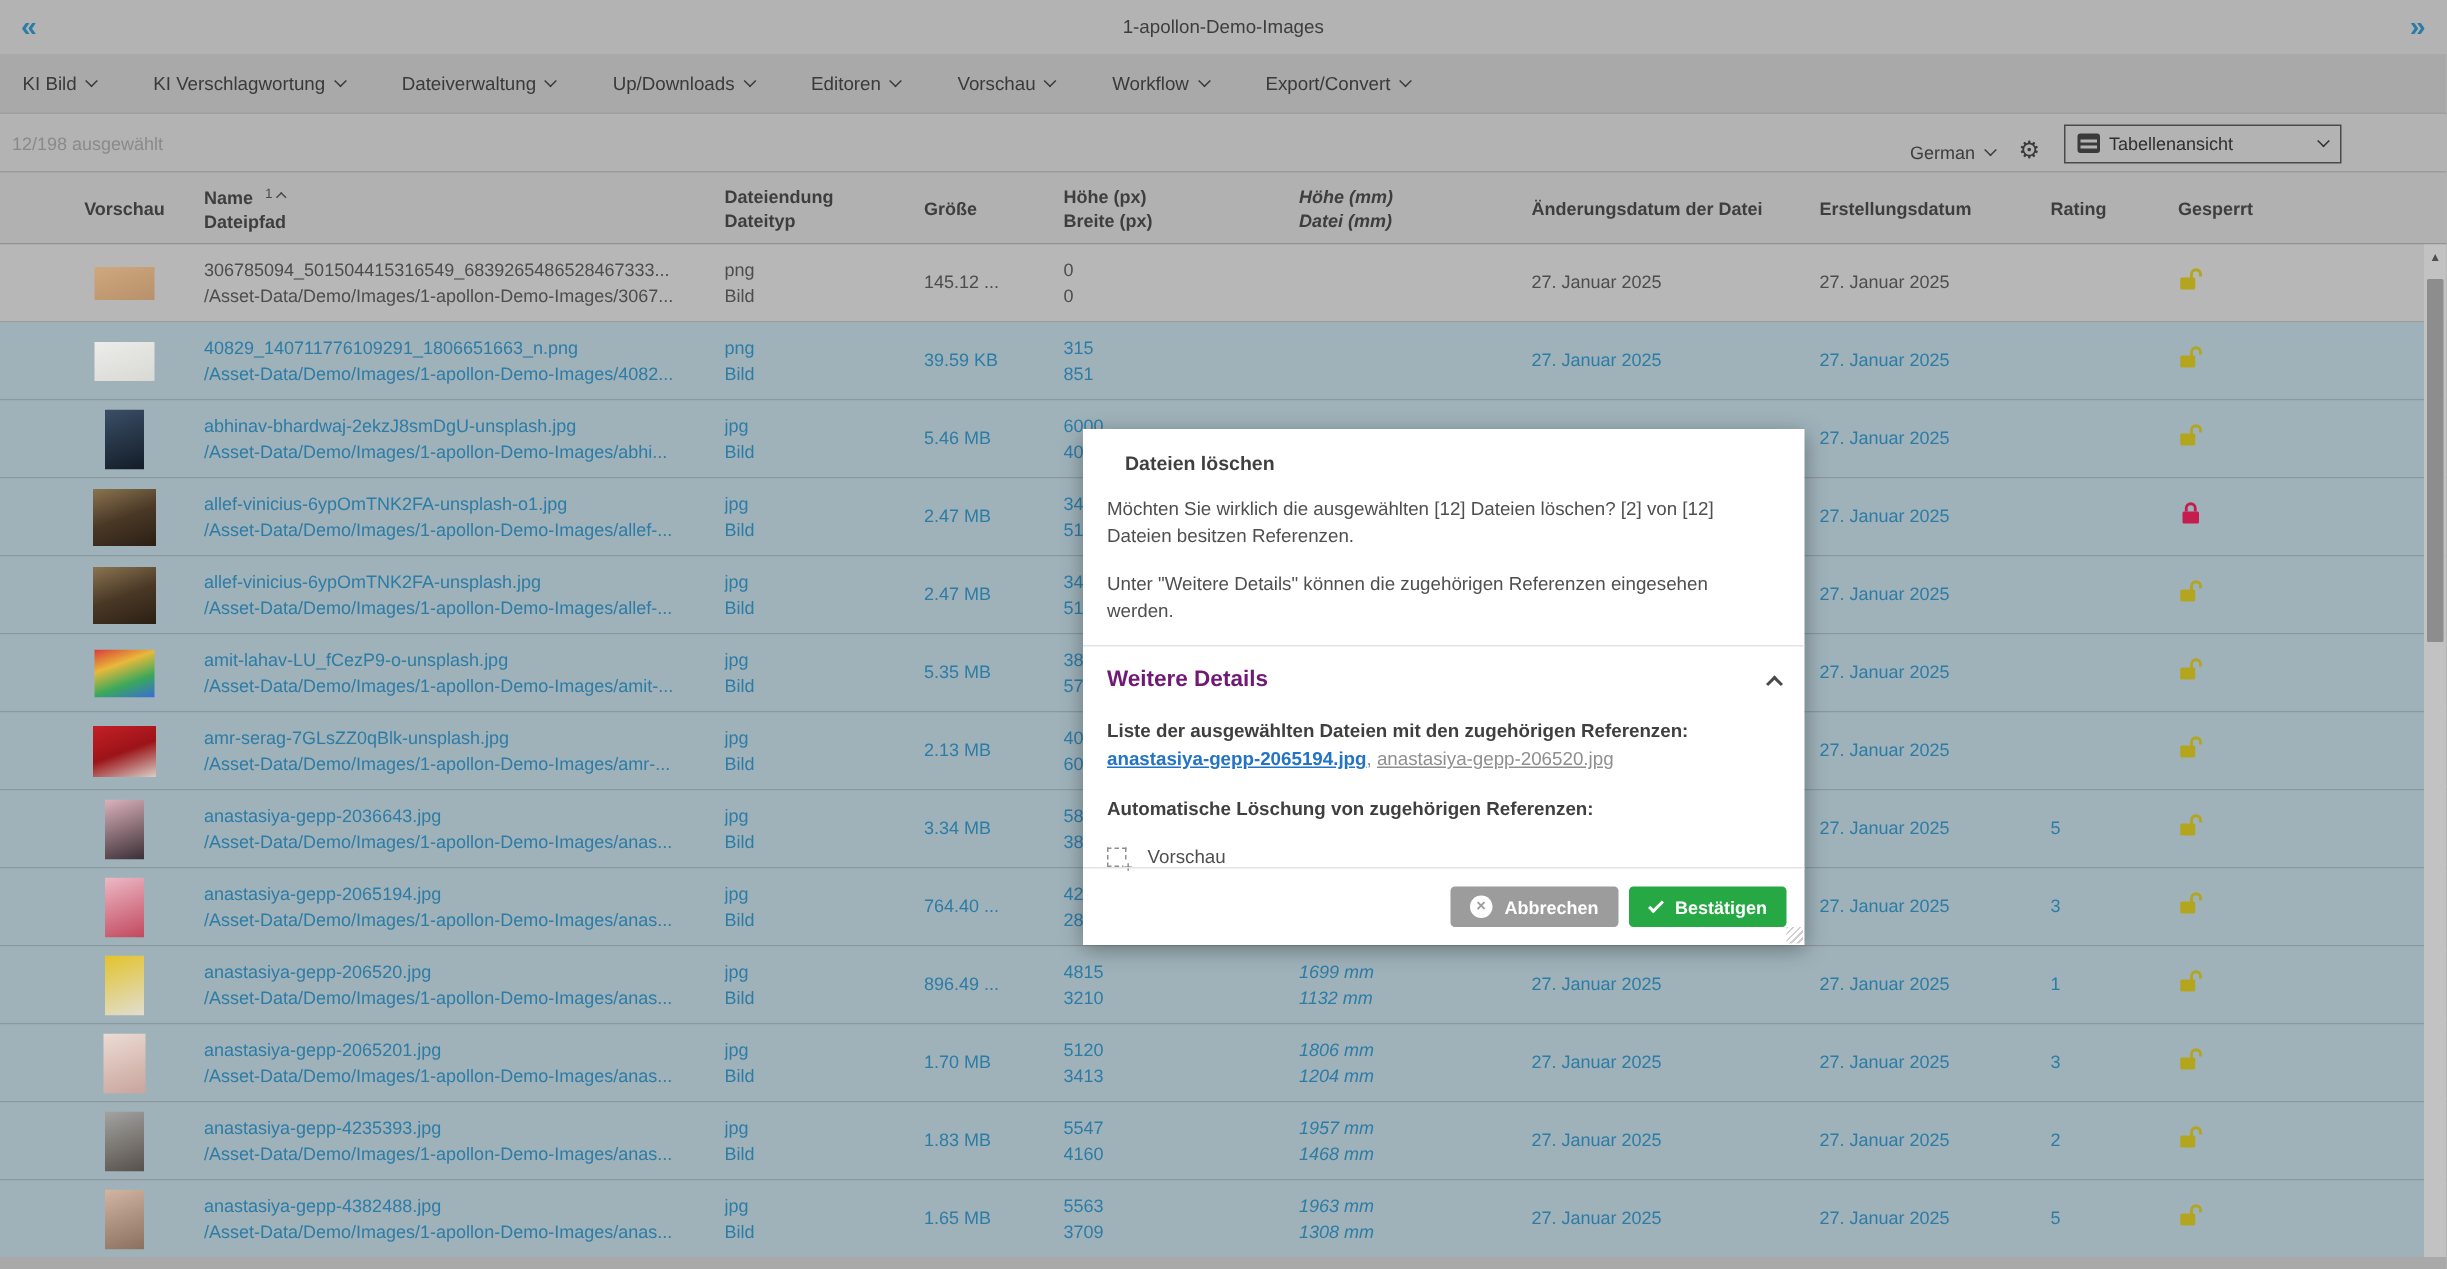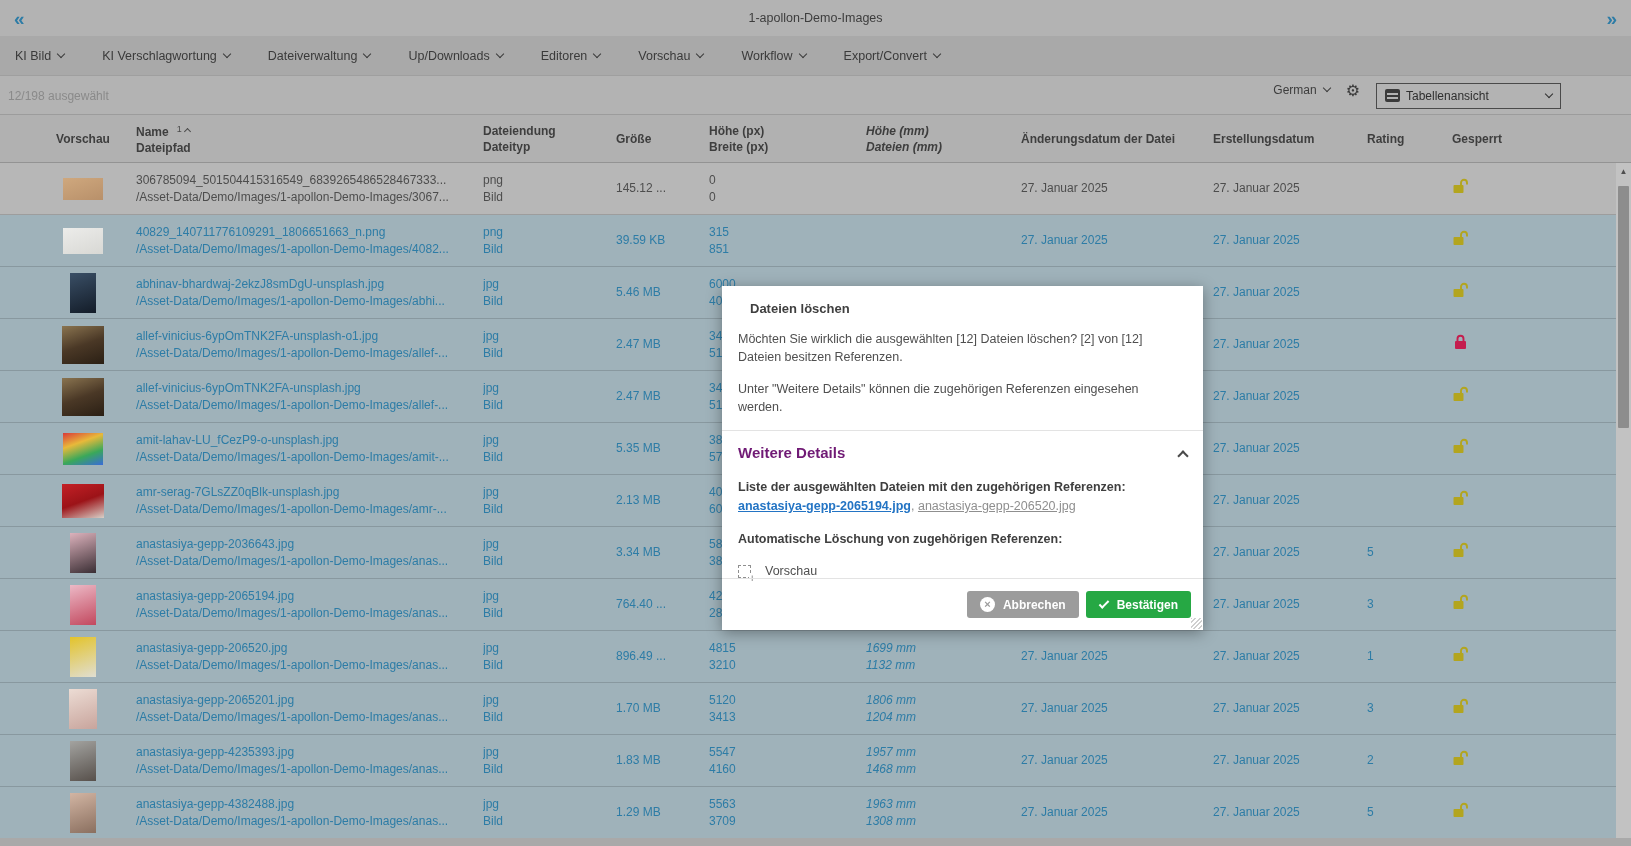--- a/index.html
+++ b/index.html
@@ -23,21 +23,21 @@
     border-right:1.8px solid currentColor; border-bottom:1.8px solid currentColor;
     transform:rotate(45deg); margin-left:7px; margin-top:-3px; }
   .chev-up { display:inline-block; width:8px; height:8px;
     border-right:2px solid #4a4a4a; border-bottom:2px solid #4a4a4a;
     transform:rotate(-135deg); margin-top:6px; }
 
   
   .statusbar { position:absolute; left:0; top:77px; width:100%; height:37px;
     background:#b3b3b3; display:flex; align-items:center; padding:0 70px 0 8px; }
   .sel-count { color:#8a8a8a; font-size:12px; }
-  .status-right { margin-left:auto; display:flex; align-items:flex-start; gap:16px; }
+  .status-right { margin-left:auto; display:flex; align-items:flex-end; gap:16px; }
   .lang-select { display:flex; align-items:center; color:#3d3d3d; font-size:12px; cursor:pointer; }
   .gear { color:#3a3a3a; font-size:16px; cursor:pointer; line-height:1; }
   .view-select { width:185px; height:26px; border:1.5px solid #4a4a4a; display:flex;
     align-items:center; padding:0 8px; cursor:pointer; color:#2f2f2f; font-size:12px; }
   .tbl-ico { width:15px; height:13px; background:#3a3a3a; border-radius:2px; position:relative; margin-right:6px; flex:none; }
   .tbl-ico::before { content:''; position:absolute; left:2px; right:2px; top:4px; height:2px;
     background:#b3b3b3; box-shadow:0 4px 0 #b3b3b3; }
   .view-select .chev { margin-left:auto; }
 
   
@@ -164,21 +164,21 @@
       </div>
     </div>
   </div>
 
   <div class="thead" id="thead">
       <div class="hcell c-thumb"><span>Vorschau</span></div>
       <div class="hcell c-name"><span>Name</span><span class="sort-ind">1</span><span class="sort-chev"></span><br><span>Dateipfad</span></div>
       <div class="hcell c-ext"><span>Dateiendung</span><br><span>Dateityp</span></div>
       <div class="hcell c-size"><span>Größe</span></div>
       <div class="hcell c-px"><span>Höhe (px)</span><br><span>Breite (px)</span></div>
-      <div class="hcell c-mm"><span>Höhe (mm)</span><br><span>Dateien (mm)</span></div>
+      <div class="hcell c-mm"><span>Höhe (mm)</span><br><span>Datei (mm)</span></div>
       <div class="hcell c-mod"><span>Änderungsdatum der Datei</span></div>
       <div class="hcell c-cre"><span>Erstellungsdatum</span></div>
       <div class="hcell c-rat"><span>Rating</span></div>
       <div class="hcell c-lock"><span>Gesperrt</span></div>
     </div>
 
   <div class="rows" id="rows">
       <div class="row unsel">
         <div class="cell c-thumb"><span class="thumb" style="width: 40px; height: 22px; background: linear-gradient(160deg, rgb(207, 168, 126), rgb(184, 144, 106));"></span></div>
         <div class="cell c-name">
@@ -603,21 +603,21 @@
         <div class="cell c-thumb"><span class="thumb" style="width: 26px; height: 40px; background: linear-gradient(160deg, rgb(210, 181, 163), rgb(138, 111, 95));"></span></div>
         <div class="cell c-name">
           <span class="nm">anastasiya-gepp-4382488.jpg</span>
           <span class="pth">/Asset-Data/Demo/Images/1-apollon-Demo-Images/anas...</span>
         </div>
         <div class="cell c-ext">
           <span class="nm">jpg</span>
           <span class="pth">Bild</span>
         </div>
         <div class="cell c-size">
-          <span class="nm">1.29 MB</span>
+          <span class="nm">1.65 MB</span>
         </div>
         <div class="cell c-px">
           <span class="nm">5563</span>
           <span class="pth">3709</span>
         </div>
         <div class="cell c-mm">
           <span class="nm">1963 mm</span>
           <span class="pth">1308 mm</span>
         </div>
         <div class="cell c-mod">

